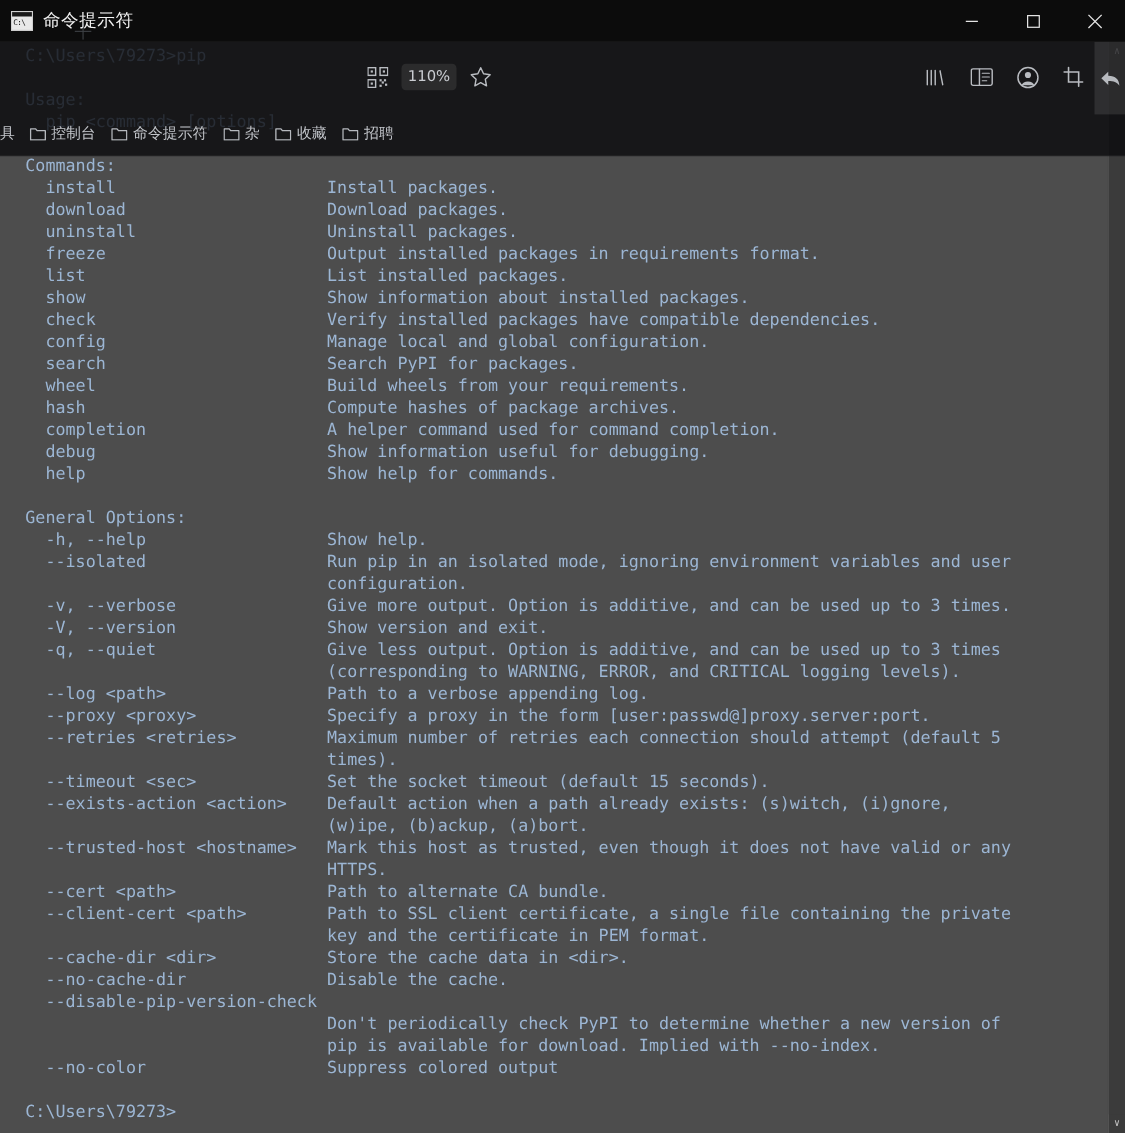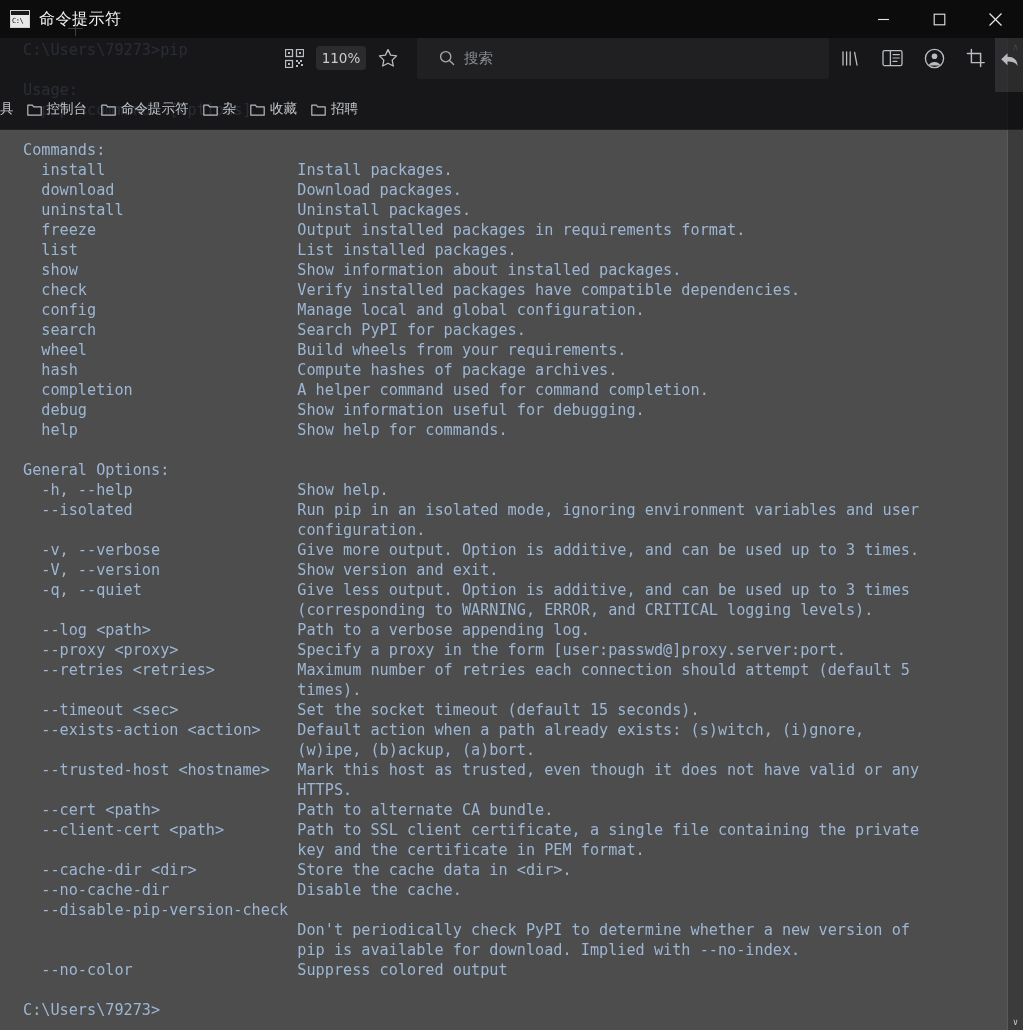--- a/index.html
+++ b/index.html
@@ -113,21 +113,21 @@
   }
   .sb-track { flex: 1 1 auto; width: 16px; background: #3b3b3b; }
   .sb-thumb {
     width: 14px; height: 0px;
     background: #6e6e6e;
   }
 
   
   .browser-overlay {
     position: absolute;
-    top: 26px; left: 0;
+    top: 38px; left: 0;
     width: 1023px; height: 104px;
     z-index: 25;
     pointer-events: auto;
     background: rgba(10,10,12,0.80);
   }
   .bo-navrow {
     position: absolute; top: 8px; left: 0;
     width: 1007px; height: 48px;
     display: flex; align-items: center;
   }
@@ -272,29 +272,20 @@
       </div>
 
       <div class="bo-zoom">110%</div>
 
       <div class="bo-ico">
         <svg width="20" height="20" viewBox="0 0 20 20" aria-hidden="true">
           <polygon points="10,1.6 12.6,7.1 18.6,7.9 14.2,12.1 15.3,18 10,15.2 4.7,18 5.8,12.1 1.4,7.9 7.4,7.1" fill="none" stroke="currentColor" stroke-width="1.3" stroke-linejoin="round"></polygon>
         </svg>
       </div>
 
-      <div class="bo-search">
-        <span class="sicon">
-          <svg width="16" height="16" viewBox="0 0 16 16" aria-hidden="true">
-            <circle cx="6.7" cy="6.7" r="5.1" fill="none" stroke="currentColor" stroke-width="1.35"></circle>
-            <line x1="10.5" y1="10.5" x2="14.6" y2="14.6" stroke="currentColor" stroke-width="1.35" stroke-linecap="round"></line>
-          </svg>
-        </span>
-        <span class="stext">搜索</span>
-      </div>
 
       <div class="bo-right">
         <div class="bo-ico">
           <svg width="20" height="19" viewBox="0 0 20 19" aria-hidden="true">
             <g stroke="currentColor" stroke-width="1.3" stroke-linecap="round">
               <line x1="3" y1="3" x2="3" y2="16"></line>
               <line x1="6.6" y1="3" x2="6.6" y2="16"></line>
               <line x1="10.2" y1="3" x2="10.2" y2="16"></line>
               <line x1="14.6" y1="3.4" x2="17" y2="16"></line>
             </g>

